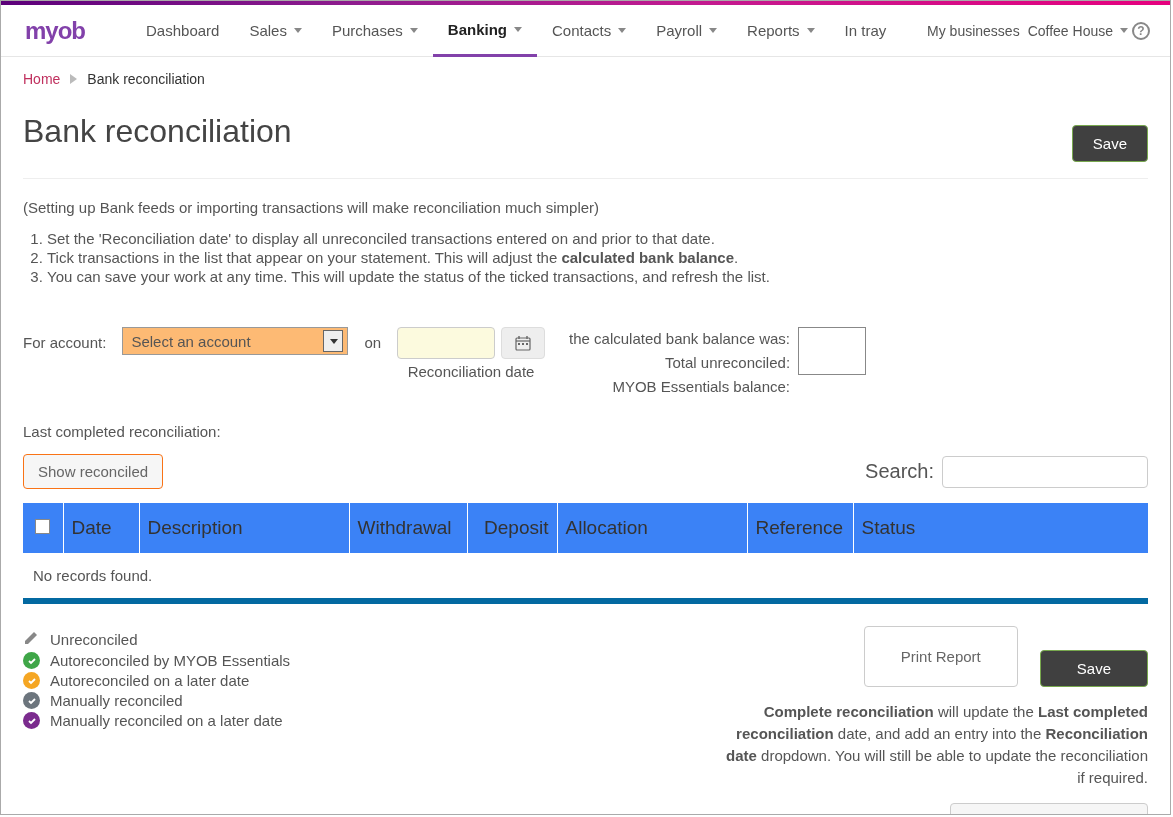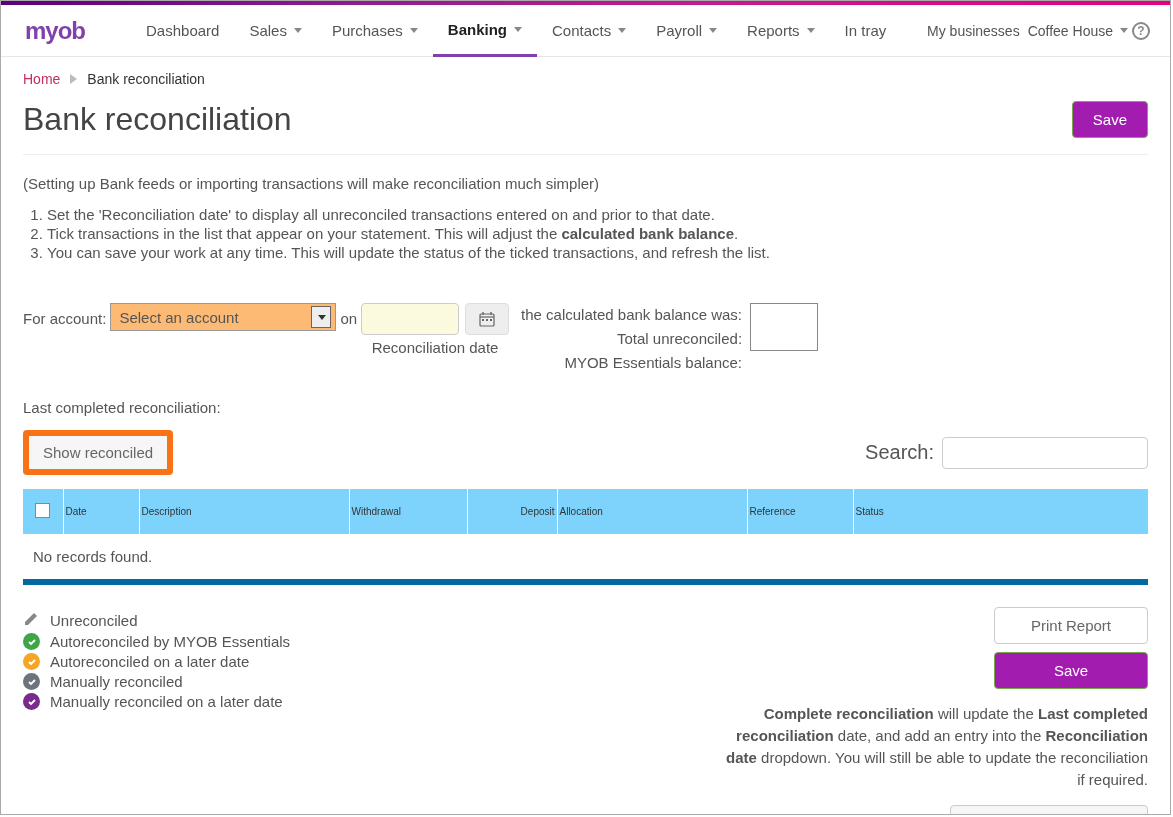--- a/index.html
+++ b/index.html
@@ -77,26 +77,26 @@
   .page-header {
     display: flex; align-items: center; justify-content: space-between;
     border-bottom: 1px solid #eee; padding-bottom: 16px; margin-bottom: 20px;
   }
   .page-title { font-size: 32px; font-weight: 400; color: #444; }
   .btn {
     border: 1px solid #ccc; background: #fff; padding: 9px 20px;
     border-radius: 4px; font-size: 15px; color: #666; cursor: pointer;
   }
   .btn-green {
-    background: #a21caf; border-color: #78a84e; color: #fff;
+    background: #404040; border-color: #78a84e; color: #fff; margin-top: 24px;
   }
   .intro { color: #555; margin-bottom: 14px; font-size: 15px; }
   .steps { color: #555; margin: 0 0 24px 6px; font-size: 15px; }
   .steps li { margin: 2px 0 2px 18px; }
-  .form-row { display: flex; align-items: flex-start; gap: 4px; margin-bottom: 10px; flex-wrap: wrap; }
+  .form-row { display: flex; align-items: flex-start; gap: 16px; margin-bottom: 10px; flex-wrap: wrap; }
   .label { color: #555; font-size: 15px; padding-top: 7px; }
   .select-wrap {
     width: 226px; height: 28px; background: #fdba74; border: 1px solid #999;
     display: flex; align-items: center; justify-content: space-between; padding: 0 4px 0 8px;
     font-size: 15px; color: #555;
   }
   .select-btn {
     width: 20px; height: 22px; border: 1px solid #666; background: #eee;
     display: flex; align-items:center; justify-content:center;
   }
@@ -111,42 +111,42 @@
   }
   .date-group { display:flex; flex-direction:column; align-items:center; gap:4px; }
   .date-inputs { display:flex; gap:6px; }
   .date-label { color:#555; font-size:15px; }
   .balances { display:flex; gap:8px; align-items:flex-start; margin-left: 8px; }
   .balances-labels { text-align:right; color:#555; font-size:15px; line-height:24px; }
   .balances-input { width:68px; height:48px; border:1px solid #888; }
   .last-completed { color:#555; font-size:15px; margin-top:24px; margin-bottom:14px; }
   .toolbar-row { display:flex; align-items:center; margin-bottom:14px; }
   .btn-light {
-    background:#f6f6f6; border:6px solid #f97316; padding:8px 14px; border-radius:4px;
+    background:#f6f6f6; border:1px solid #f97316; padding:8px 14px; border-radius:4px;
     color:#666; font-size:15px; cursor:pointer;
   }
   .search-group { margin-left:auto; display:flex; align-items:center; gap:8px; }
   .search-input { width:206px; height:32px; border:1px solid #ccc; border-radius:4px; padding:0 6px; font-size:14px; }
   table.grid { width: 100%; border-collapse: collapse; }
   table.grid th {
-    background: #7dd3fc; text-align:left; font-weight:400; color:#333;
-    padding:14px 2px; font-size:10px; border-right:1px solid #fff;
+    background: #3b82f6; text-align:left; font-weight:400; color:#333;
+    padding:14px 8px; font-size:19px; border-right:1px solid #fff;
   }
   table.grid th:last-child { border-right:none; }
   table.grid td { padding:14px 10px; color:#555; font-size:15px; }
   .no-records { border-bottom:6px solid #0369a1; }
   .checkbox { width:15px; height:15px; border:1px solid #888; background:#fff; display:inline-block; }
   .legend { margin-top:22px; display:flex; justify-content:space-between; align-items:flex-start; }
   .legend-list { list-style:none; }
   .legend-list li { display:flex; align-items:center; gap:10px; color:#555; margin:3px 0; font-size:15px; }
   .icon-circle { width:17px; height:17px; border-radius:50%; display:flex; align-items:center; justify-content:center; }
   .icon-circle svg { width:10px; height:10px; }
   .pencil { color:#777; }
   .right-col { width: 430px; text-align:right; display:flex; flex-direction:column; gap:14px; align-items:flex-end; }
-  .btn-row { display:flex; gap:8px;flex-direction:column; }
+  .btn-row { display:flex; gap:22px; }
   .btn-wide { padding:9px 36px; }
   .explain { color:#555; font-size:15px; line-height:22px; }
 </style>
 </head>
 <body>
 
 <div class="app">
   <div class="topbar-gradient"></div>
 
   <div class="navbar">

